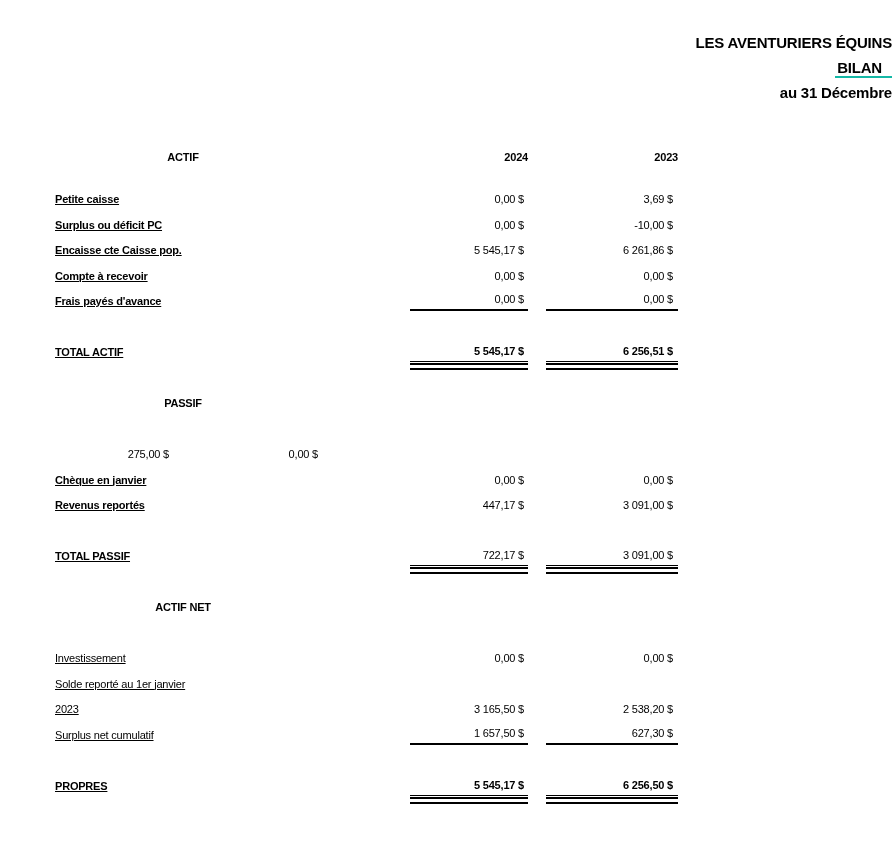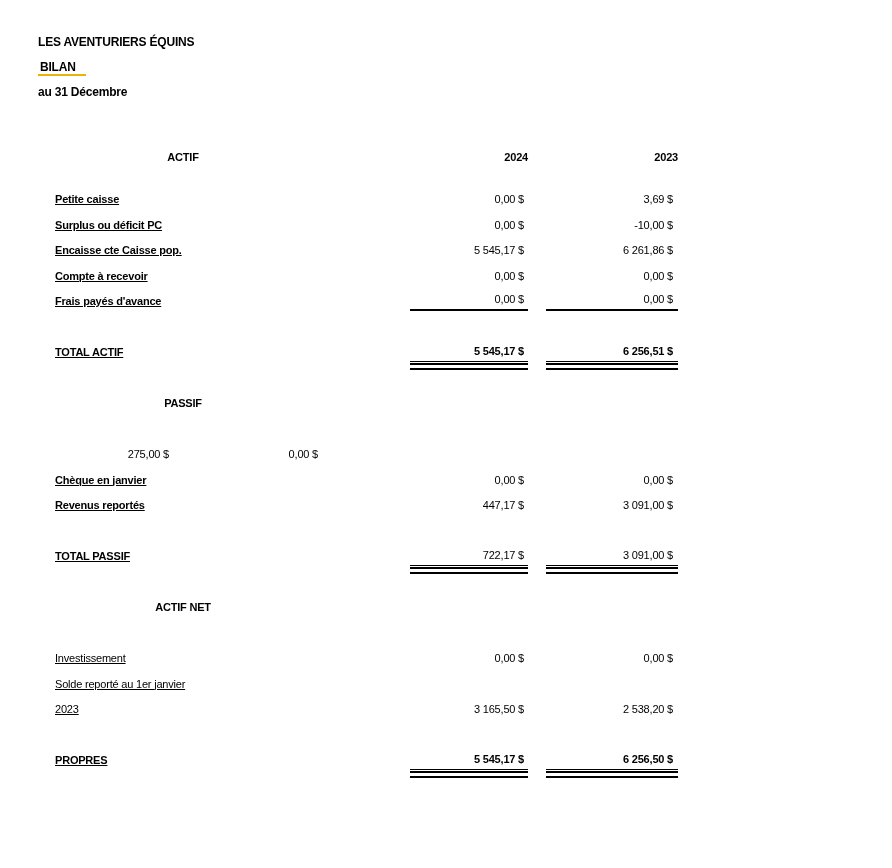--- a/index.html
+++ b/index.html
@@ -11,27 +11,27 @@
     width: 892px;
     height: 868px;
     overflow: hidden;
     font-family: "Liberation Sans", sans-serif;
     color: #000000;
     letter-spacing: -0.2px;
   }
   .title-block {
     margin: 30px 0 0 38px;
     width: 854px;
-    text-align: left;
+    text-align: right;
     font-weight: bold;
-    font-size: 12px;
+    font-size: 15px;
     line-height: 25px;
   }
   .rep-ul {
-    border-bottom: 2px solid #eab308;
+    border-bottom: 2px solid #14b8a6;
     padding: 0 10px 0 2px;
   }
   .sheet {
     margin-left: 55px;
     margin-top: 36px;
     font-size: 11px;
   }
   .row {
     display: flex;
     align-items: flex-end;
@@ -184,20 +184,26 @@
       <div class="cell val"></div>
       <div class="gap"></div>
       <div class="cell val2"></div>
     </div>
     <div class="row">
       <div class="cell label">2023</div>
       <div class="cell val">3 165,50 $</div>
       <div class="gap"></div>
       <div class="cell val2">2 538,20 $</div>
     </div>
+    <div class="row">
+      <div class="cell label">Surplus net cumulatif</div>
+      <div class="cell val ul-sgl">1 657,50 $</div>
+      <div class="gap"></div>
+      <div class="cell val2 ul-sgl">627,30 $</div>
+    </div>
 
     <div class="sp"></div>
 
     <div class="row">
       <div class="cell label bold">PROPRES</div>
       <div class="cell val bold tot">5 545,17 $</div>
       <div class="gap"></div>
       <div class="cell val2 bold tot">6 256,50 $</div>
     </div>
 

